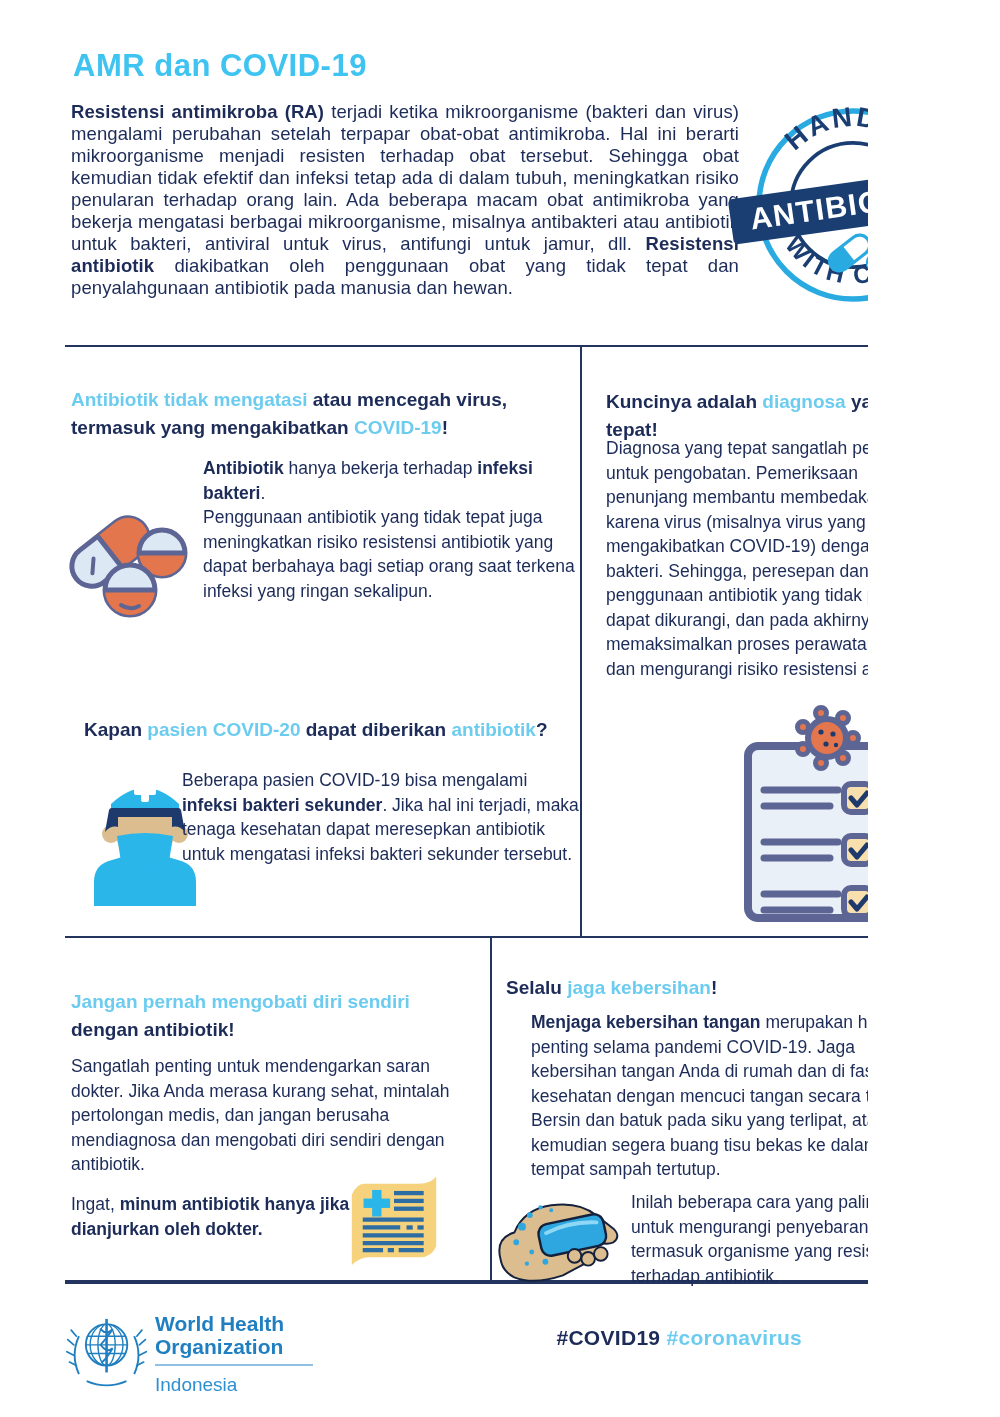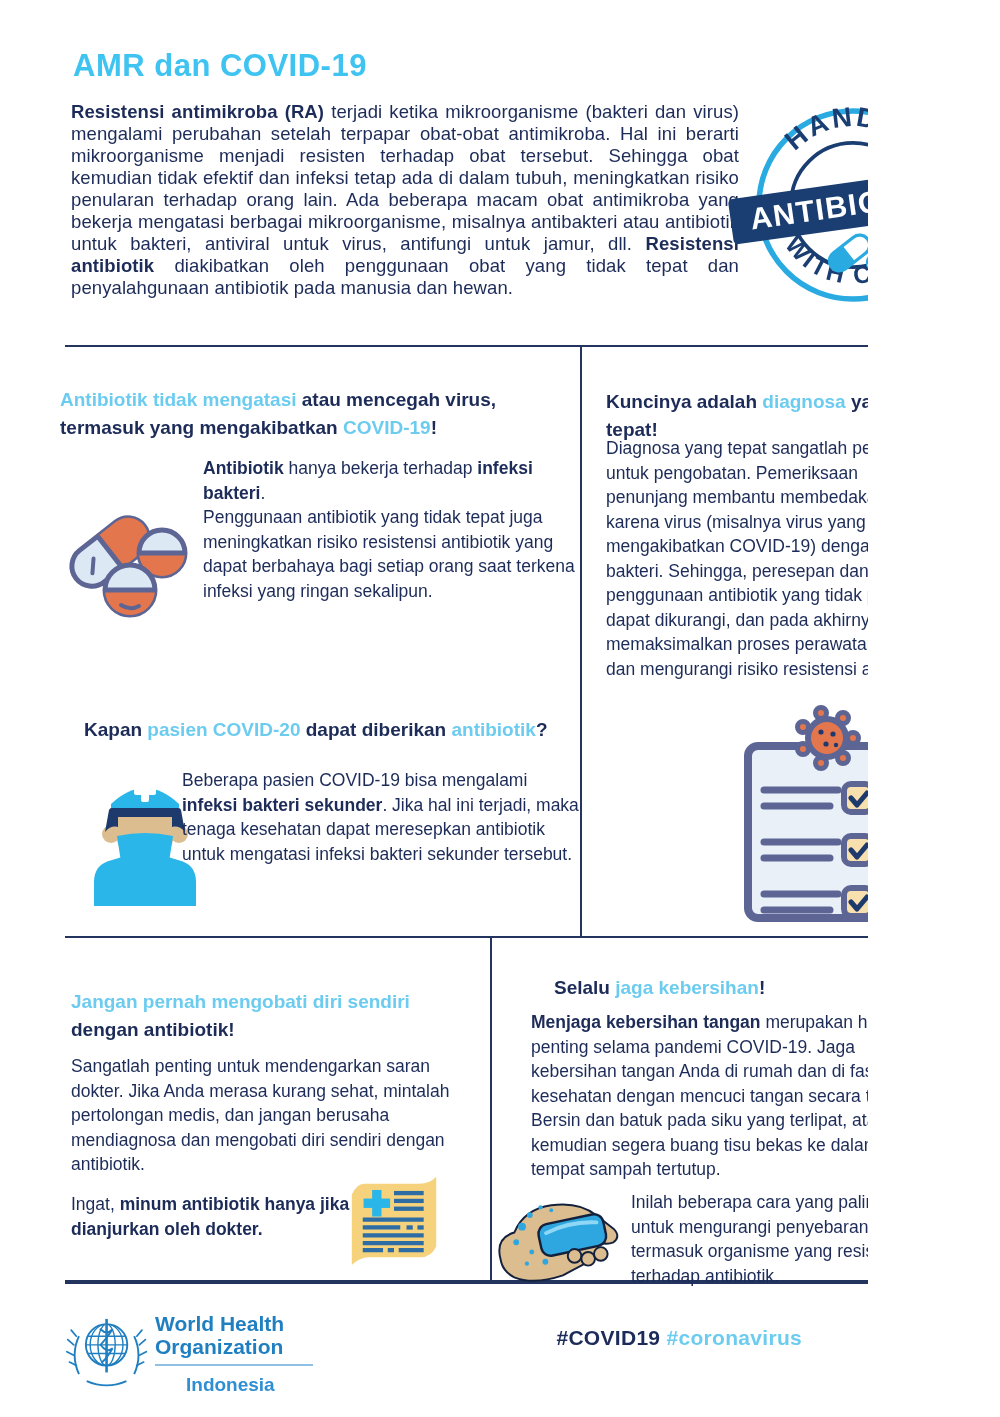--- a/index.html
+++ b/index.html
@@ -13,21 +13,21 @@
   .cy{color:var(--cyan_light);}
   .body{font-size:17.5px;line-height:24.5px;}
   b{font-weight:700;}
   .hr{background:var(--line);height:2px;}
   .vr{background:var(--line);width:2px;}
   .hr.thick{height:4px;}
   .tags{font-size:21px;font-weight:800;line-height:31px;text-align:right;letter-spacing:.3px;}
   .tags .cy{color:var(--cyan_light);}
   .who-name{font-size:21px;font-weight:700;color:var(--who_blue);line-height:23px;}
   .who-underline{width:158px;height:2px;background:#8fc0e4;}
-  .who-country{font-size:19px;font-weight:700;color:#2f8fd3;margin-left:31px;}
+  .who-country{font-size:19px;font-weight:400;color:#2f8fd3;}
   
   .f-orange{fill:var(--orange);} .f-pill{fill:var(--pill_light);} .f-none{fill:none;}
   .s-out{stroke:var(--outline);}
   .f-tan{fill:var(--tan);} .f-icyan{fill:var(--icon_cyan);} .f-band{fill:var(--band_navy);}
   .f-paper{fill:var(--paper);} .f-check{fill:var(--check_yellow);} .s-steel{stroke:var(--steel);}
   .f-scroll{fill:var(--scroll_yellow);} .f-soap{fill:var(--soap_blue);}
   .f-white{fill:#ffffff;} .s-hand{stroke:var(--hand_line);}
   .f-bblue{fill:var(--badge_blue);} .s-bblue{stroke:var(--badge_blue);}
   .f-bnavy{fill:var(--badge_navy);} .s-bnavy{stroke:var(--badge_navy);} .s-who{stroke:var(--who_blue);}
   svg{overflow:visible;display:block;}
@@ -67,21 +67,21 @@
     </svg>
   </div>
 
   <div class="abs hr" style="left:65px;top:345px;width:875px;"></div>
   <div class="abs vr" style="left:580px;top:345px;height:591px;"></div>
   <div class="abs hr" style="left:65px;top:936px;width:875px;"></div>
   <div class="abs vr" style="left:490px;top:936px;height:344px;"></div>
   <div class="abs hr thick" style="left:65px;top:1280px;width:875px;"></div>
 
   <div>
-    <p class="abs h" style="left:54px;top:380px;width:460px;">
+    <p class="abs h" style="left:65px;top:380px;width:460px;">
       <span class="cy">Antibiotik tidak mengatasi</span><span> atau mencegah virus, termasuk yang mengakibatkan </span><span class="cy">COVID-19</span><span>!</span>
     </p>
     <div class="abs" style="left:58px;top:476px;">
       <svg width="135" height="145" viewBox="0 0 135 145">
         <g transform="rotate(-38 52 76)">
           <rect x="9" y="56" width="86" height="40" rx="20" class="f-pill s-out" style="stroke-width:5"></rect>
           <path d="M52 56 h23 a20 20 0 0 1 0 40 h-23 z" class="f-orange"></path>
           <line x1="52" y1="56" x2="52" y2="96" class="s-out" style="stroke-width:5"></line>
           <line x1="25" y1="82" x2="35" y2="71" class="s-out" style="stroke-width:4;stroke-linecap:round"></line>
         </g>
@@ -190,21 +190,21 @@
           <line x1="24" y1="88" x2="102" y2="88"></line>
           <line x1="24" y1="97" x2="50" y2="97"></line>
             <line x1="56" y1="97" x2="64" y2="97"></line>
             <line x1="70" y1="97" x2="102" y2="97"></line>
         </g>
       </svg>
     </div>
   </div>
 
   <div>
-    <p class="abs h" style="left:548px;top:968px;width:400px;">
+    <p class="abs h" style="left:500px;top:968px;width:400px;">
       <span>Selalu </span><span class="cy">jaga kebersihan</span><span>!</span>
     </p>
     <p class="abs body" style="left:525px;top:1004px;width:405px;">
       <b>Menjaga kebersihan tangan</b><span> merupakan hal yang penting selama pandemi COVID-19. Jaga kebersihan tangan Anda di rumah dan di fasilitas kesehatan dengan mencuci tangan secara teratur. Bersin dan batuk pada siku yang terlipat, atau tisu, kemudian segera buang tisu bekas ke dalam tempat sampah tertutup.</span>
     </p>
     <div class="abs" style="left:494px;top:1182px;">
       <svg width="130" height="105" viewBox="0 0 132 108">
         <path d="M6 80 Q0 58 20 52 Q30 28 58 24 Q86 20 104 34 L122 48 Q130 56 122 62 Q112 66 103 59 Q111 74 100 80 L70 96 Q40 106 20 98 Q8 92 6 80 Z" class="f-tan s-hand" style="stroke-width:2;stroke-linejoin:round"></path>
         <g transform="rotate(-12 80 56)">
           <rect x="46" y="38" width="68" height="33" rx="10" class="f-soap s-hand" style="stroke-width:2.5"></rect>

